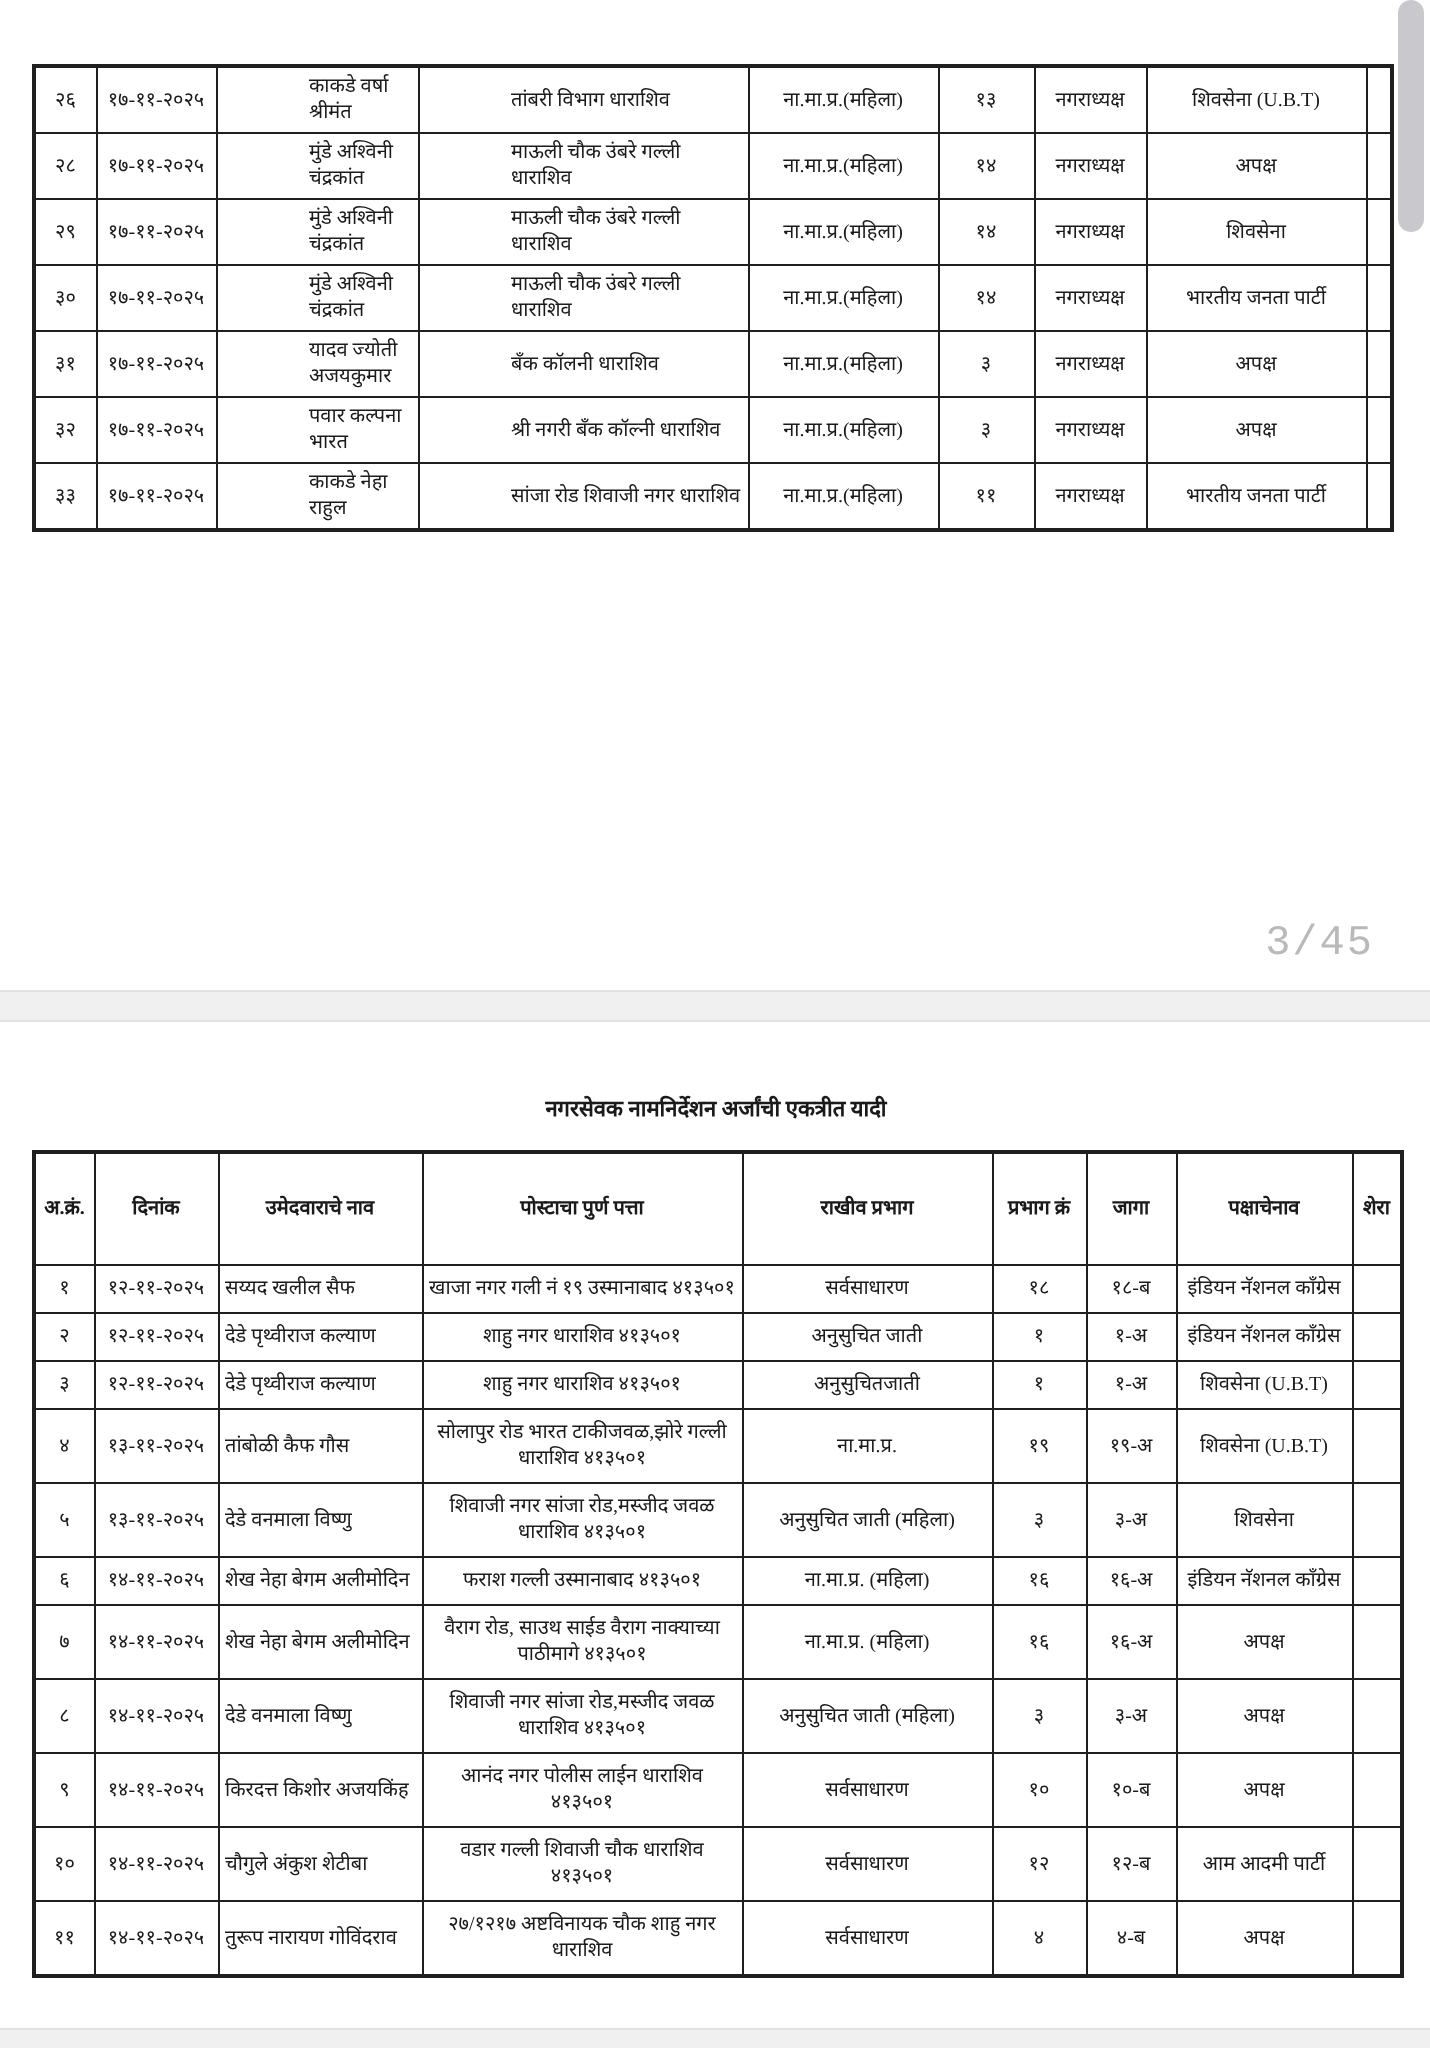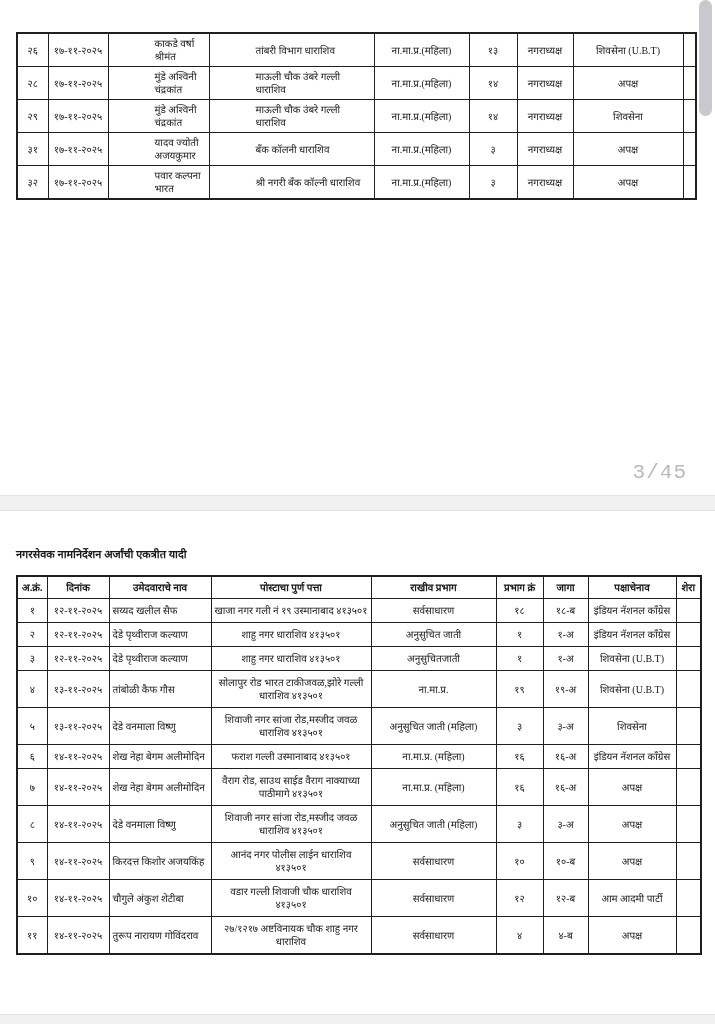--- a/index.html
+++ b/index.html
@@ -26,21 +26,21 @@
     line-height:1.3;
   }
   .doc-table td,.doc-table th{
     border:1px solid var(--border-color);
     text-align:center;
     vertical-align:middle;
     padding:3px 3px;
     overflow:hidden;
     word-wrap:break-word;
   }
-  .doc-table th{font-weight:bold;padding:4px 2px;}
+  .doc-table th{font-weight:bold;padding:21px 2px;}
   .doc-table td.left{text-align:left;padding-left:46px;}
   #table-page1{position:absolute;left:16px;top:32px;width:679px;}
   #table-page1 td{height:20px;}
   #table-page2{position:absolute;left:16px;top:575px;width:684px;}
   #table-page2 td{padding:5px 3px;height:24px;}
   .doc-table td:nth-child(2),
   .doc-table td:nth-child(6),
   .doc-table td:nth-child(7){white-space:nowrap;}
   #table-page2 td:nth-child(7){white-space:nowrap;}
   .page-number{
@@ -61,21 +61,21 @@
     border-top:1px solid var(--band-edge);
     border-bottom:1px solid var(--band-edge);
   }
   #band-1{top:495px;height:16px;}
   #band-2{top:1014px;height:10px;border-bottom:none;}
   #page2-title{
     position:absolute;
     top:546px;
     left:16px;
     width:684px;
-    text-align:left;
+    text-align:center;
     font-weight:bold;
     font-size:11px;
   }
   #scrollbar-thumb{
     position:absolute;
     top:0;
     right:3px;
     width:13px;
     height:116px;
     border-radius:7px;
@@ -125,39 +125,61 @@
         <td>१७-११-२०२५</td>
         <td class="left">मुंडे अश्विनी चंद्रकांत</td>
         <td class="left">माऊली चौक उंबरे गल्ली धाराशिव</td>
         <td>ना.मा.प्र.(महिला)</td>
         <td>१४</td>
         <td>नगराध्यक्ष</td>
         <td>शिवसेना</td>
         <td></td>
       </tr>
       <tr>
+        <td>३०</td>
+        <td>१७-११-२०२५</td>
+        <td class="left">मुंडे अश्विनी चंद्रकांत</td>
+        <td class="left">माऊली चौक उंबरे गल्ली धाराशिव</td>
+        <td>ना.मा.प्र.(महिला)</td>
+        <td>१४</td>
+        <td>नगराध्यक्ष</td>
+        <td>भारतीय जनता पार्टी</td>
+        <td></td>
+      </tr>
+      <tr>
         <td>३१</td>
         <td>१७-११-२०२५</td>
         <td class="left">यादव ज्योती अजयकुमार</td>
         <td class="left">बँक कॉलनी धाराशिव</td>
         <td>ना.मा.प्र.(महिला)</td>
         <td>३</td>
         <td>नगराध्यक्ष</td>
         <td>अपक्ष</td>
         <td></td>
       </tr>
       <tr>
         <td>३२</td>
         <td>१७-११-२०२५</td>
         <td class="left">पवार कल्पना भारत</td>
         <td class="left">श्री नगरी बँक कॉल्नी धाराशिव</td>
         <td>ना.मा.प्र.(महिला)</td>
         <td>३</td>
         <td>नगराध्यक्ष</td>
         <td>अपक्ष</td>
+        <td></td>
+      </tr>
+      <tr>
+        <td>३३</td>
+        <td>१७-११-२०२५</td>
+        <td class="left">काकडे नेहा राहुल</td>
+        <td class="left">सांजा रोड शिवाजी नगर धाराशिव</td>
+        <td>ना.मा.प्र.(महिला)</td>
+        <td>११</td>
+        <td>नगराध्यक्ष</td>
+        <td>भारतीय जनता पार्टी</td>
         <td></td>
       </tr>
     </tbody>
 </table>
 
 <div id="page1-number" class="page-number">3/45</div>
 
 <div id="band-1" class="page-band"></div>
 
 <div id="page2-title">नगरसेवक नामनिर्देशन अर्जांची एकत्रीत यादी</div>

